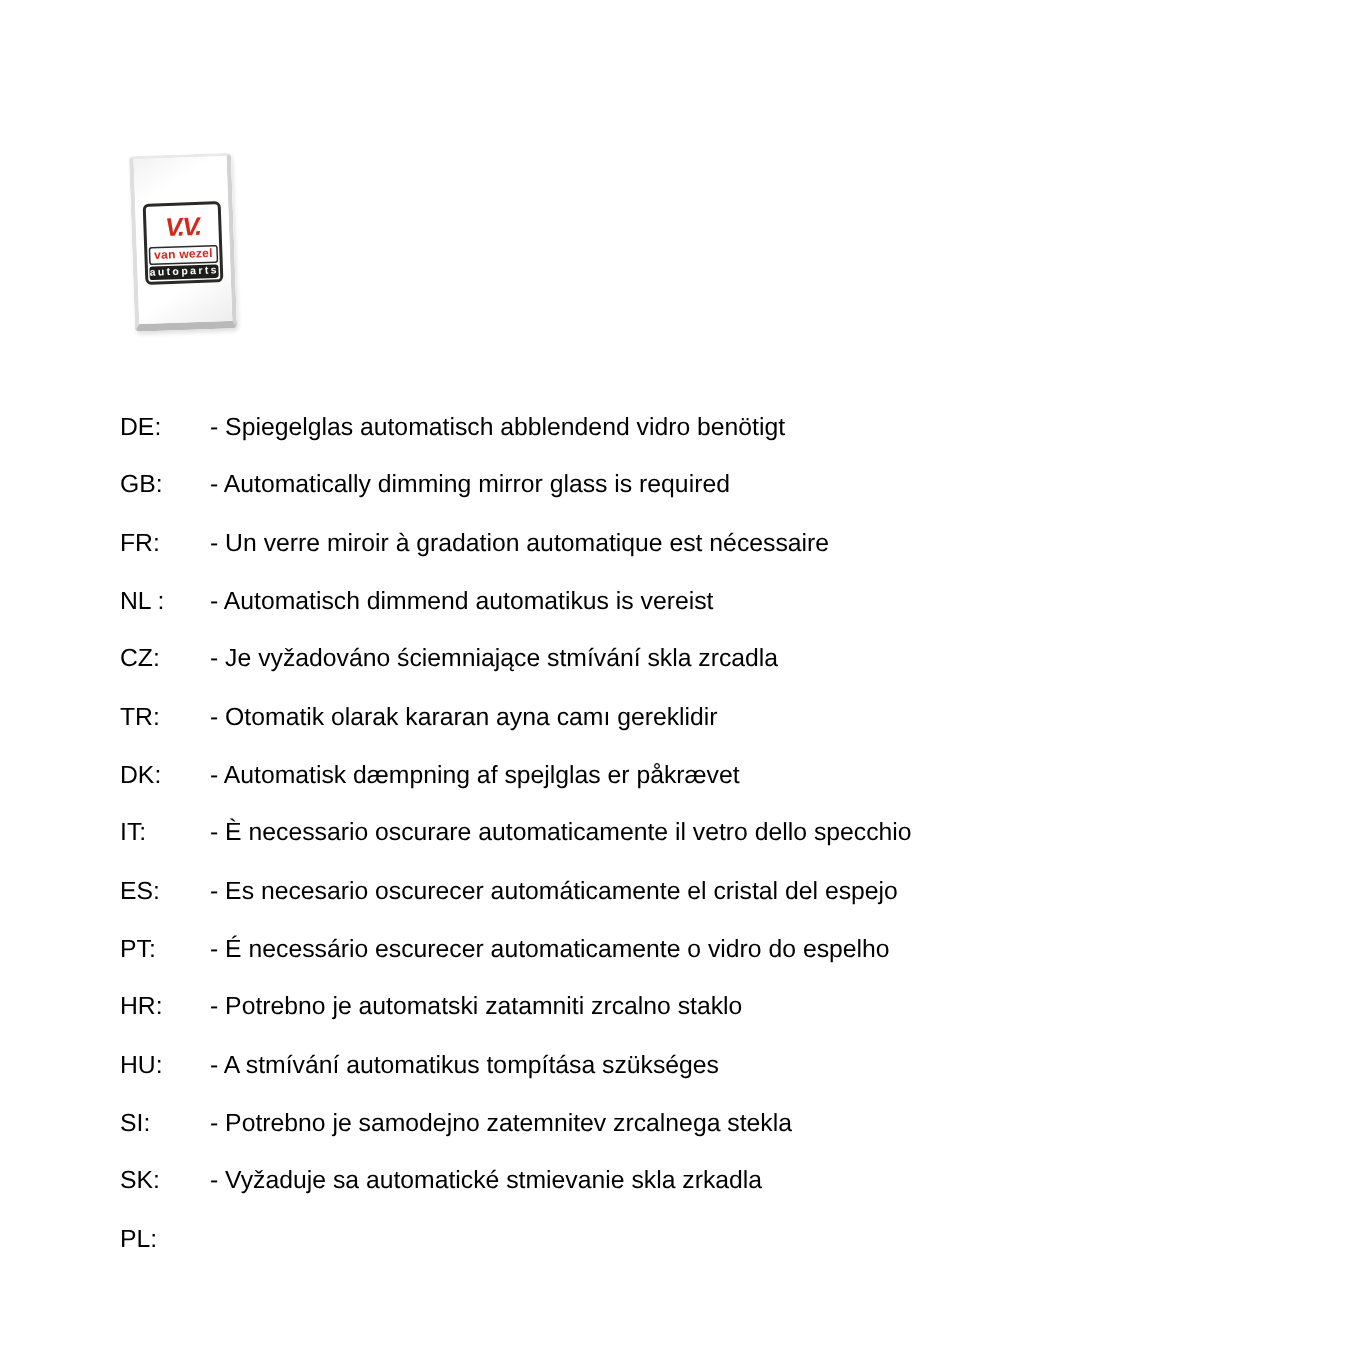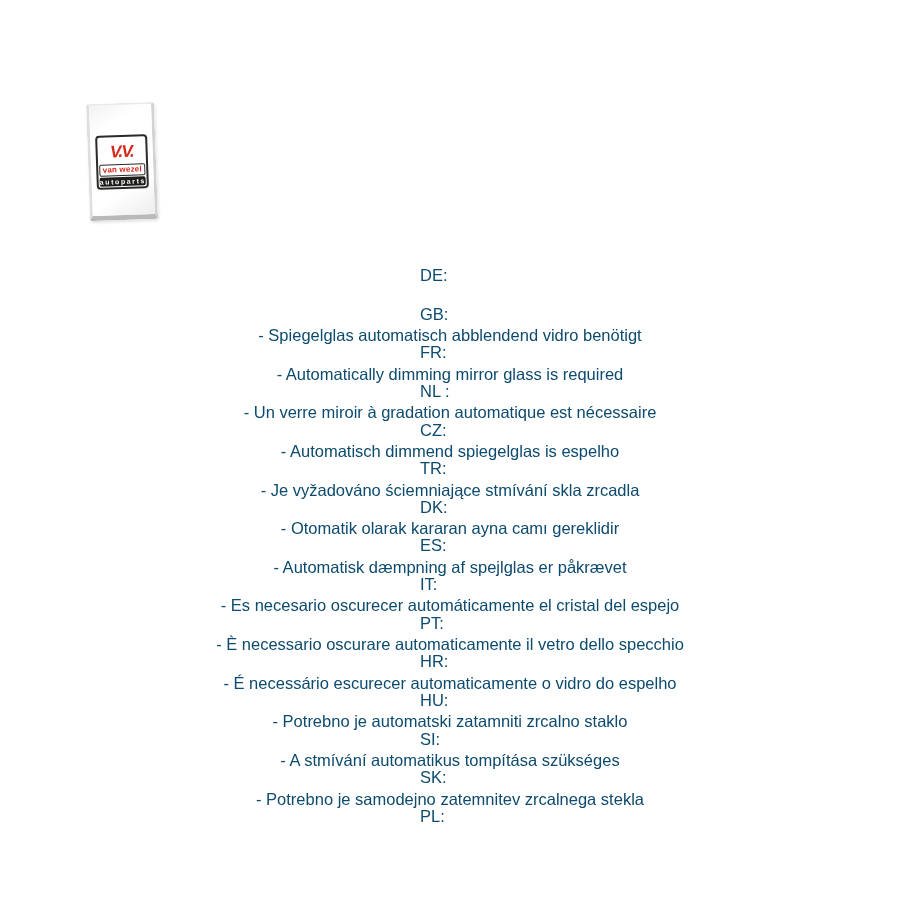--- a/index.html
+++ b/index.html
@@ -85,23 +85,22 @@
   .translations {
     position: absolute;
     left: 80px;
     top: 266px;
     width: 740px;
   }
   .t-row {
     height: 38.65px;
     display: flex;
     align-items: center;
-    color: #0c4a6e;
+    color: #000000;
     font-size: 16.5px;
-    flex-direction: column;
   }
   .t-code {
     width: 60px;
     flex: 0 0 60px;
   }
   .t-text {
     flex: 1;
     white-space: nowrap;
   }
 </style>
@@ -127,59 +126,60 @@
       <div class="t-row" style="">
       <span class="t-code">GB:</span>
       <span class="t-text">- Automatically dimming mirror glass is required</span>
     </div>
       <div class="t-row" style="">
       <span class="t-code">FR:</span>
       <span class="t-text">- Un verre miroir à gradation automatique est nécessaire</span>
     </div>
       <div class="t-row" style="">
       <span class="t-code">NL :</span>
-      <span class="t-text">- Automatisch dimmend spiegelglas is espelho</span>
+      <span class="t-text">- Automatisch dimmend automatikus is vereist</span>
     </div>
       <div class="t-row" style="">
       <span class="t-code">CZ:</span>
       <span class="t-text">- Je vyžadováno ściemniające stmívání skla zrcadla</span>
     </div>
       <div class="t-row" style="">
       <span class="t-code">TR:</span>
       <span class="t-text">- Otomatik olarak kararan ayna camı gereklidir</span>
     </div>
       <div class="t-row" style="">
       <span class="t-code">DK:</span>
       <span class="t-text">- Automatisk dæmpning af spejlglas er påkrævet</span>
     </div>
       <div class="t-row" style="">
+      <span class="t-code">IT:</span>
+      <span class="t-text">- È necessario oscurare automaticamente il vetro dello specchio</span>
+    </div>
+      <div class="t-row" style="">
       <span class="t-code">ES:</span>
       <span class="t-text">- Es necesario oscurecer automáticamente el cristal del espejo</span>
-    </div>
-      <div class="t-row" style="">
-      <span class="t-code">IT:</span>
-      <span class="t-text">- È necessario oscurare automaticamente il vetro dello specchio</span>
     </div>
       <div class="t-row" style="">
       <span class="t-code">PT:</span>
       <span class="t-text">- É necessário escurecer automaticamente o vidro do espelho</span>
     </div>
       <div class="t-row" style="">
       <span class="t-code">HR:</span>
       <span class="t-text">- Potrebno je automatski zatamniti zrcalno staklo</span>
     </div>
       <div class="t-row" style="">
       <span class="t-code">HU:</span>
       <span class="t-text">- A stmívání automatikus tompítása szükséges</span>
     </div>
       <div class="t-row" style="">
       <span class="t-code">SI:</span>
       <span class="t-text">- Potrebno je samodejno zatemnitev zrcalnega stekla</span>
     </div>
       <div class="t-row" style="">
       <span class="t-code">SK:</span>
+      <span class="t-text">- Vyžaduje sa automatické stmievanie skla zrkadla</span>
     </div>
       <div class="t-row" style="">
       <span class="t-code">PL:</span>
     </div>
     </div>
 
 </div>
 
 </body></html>

